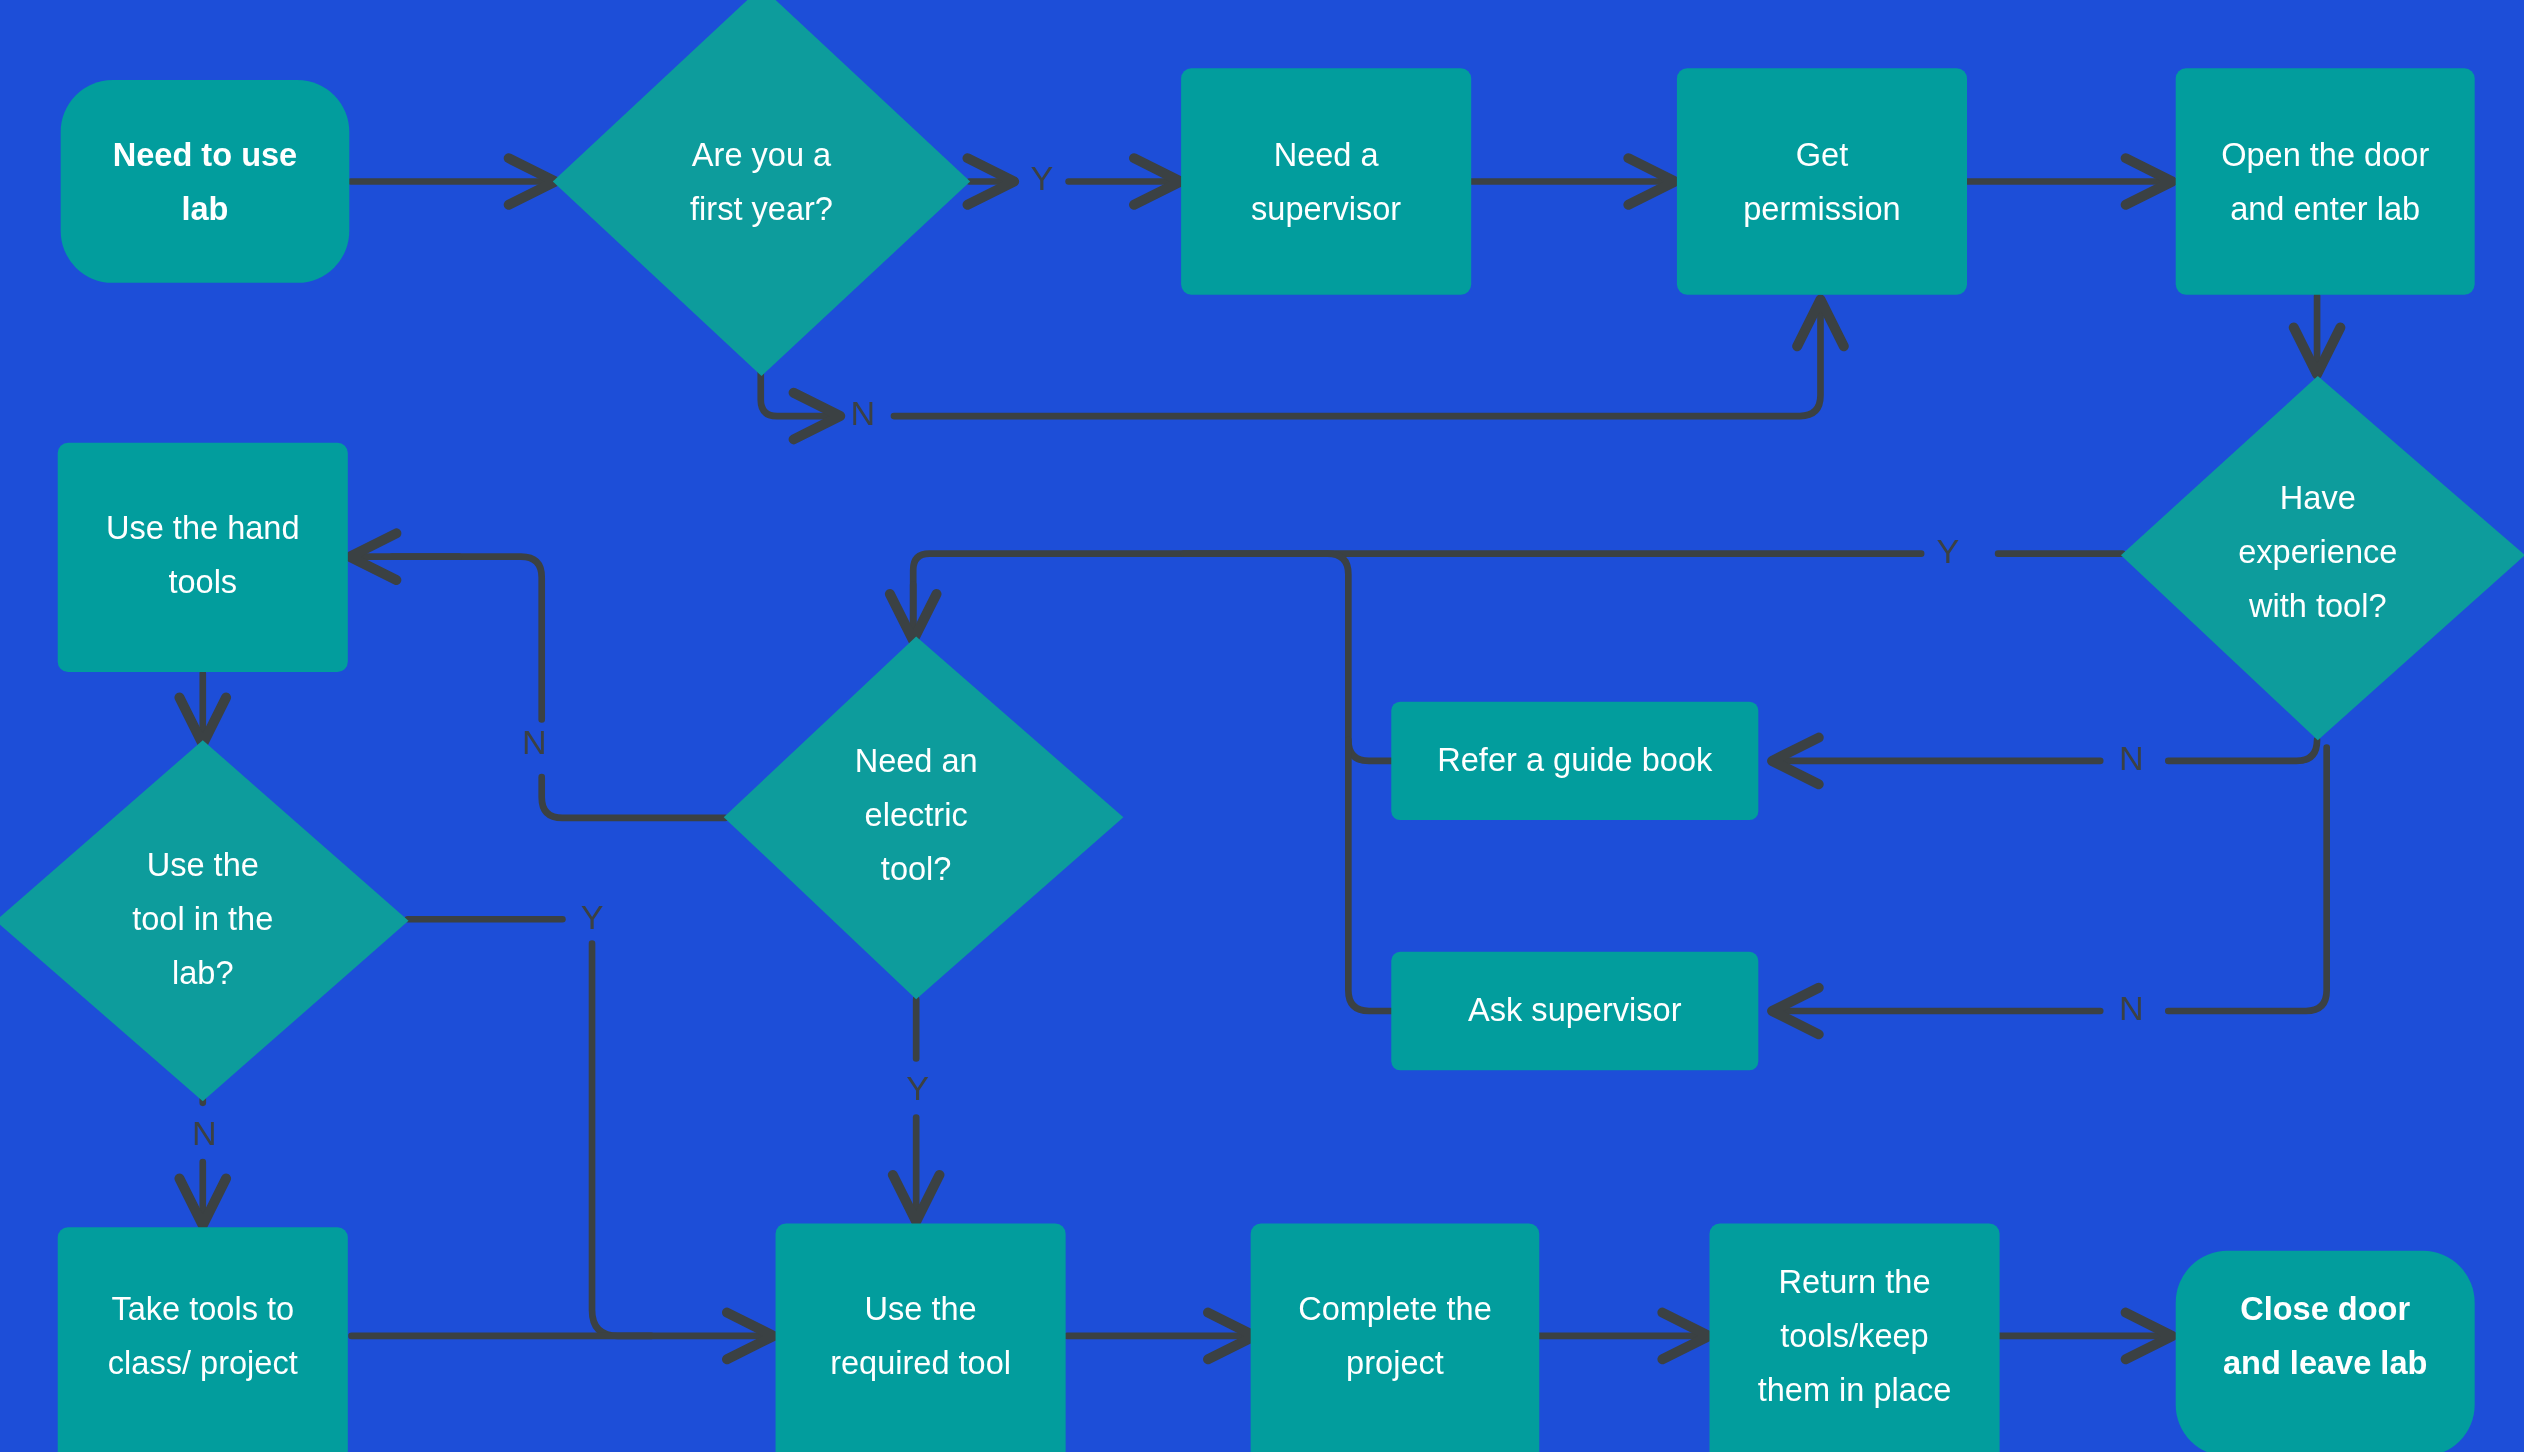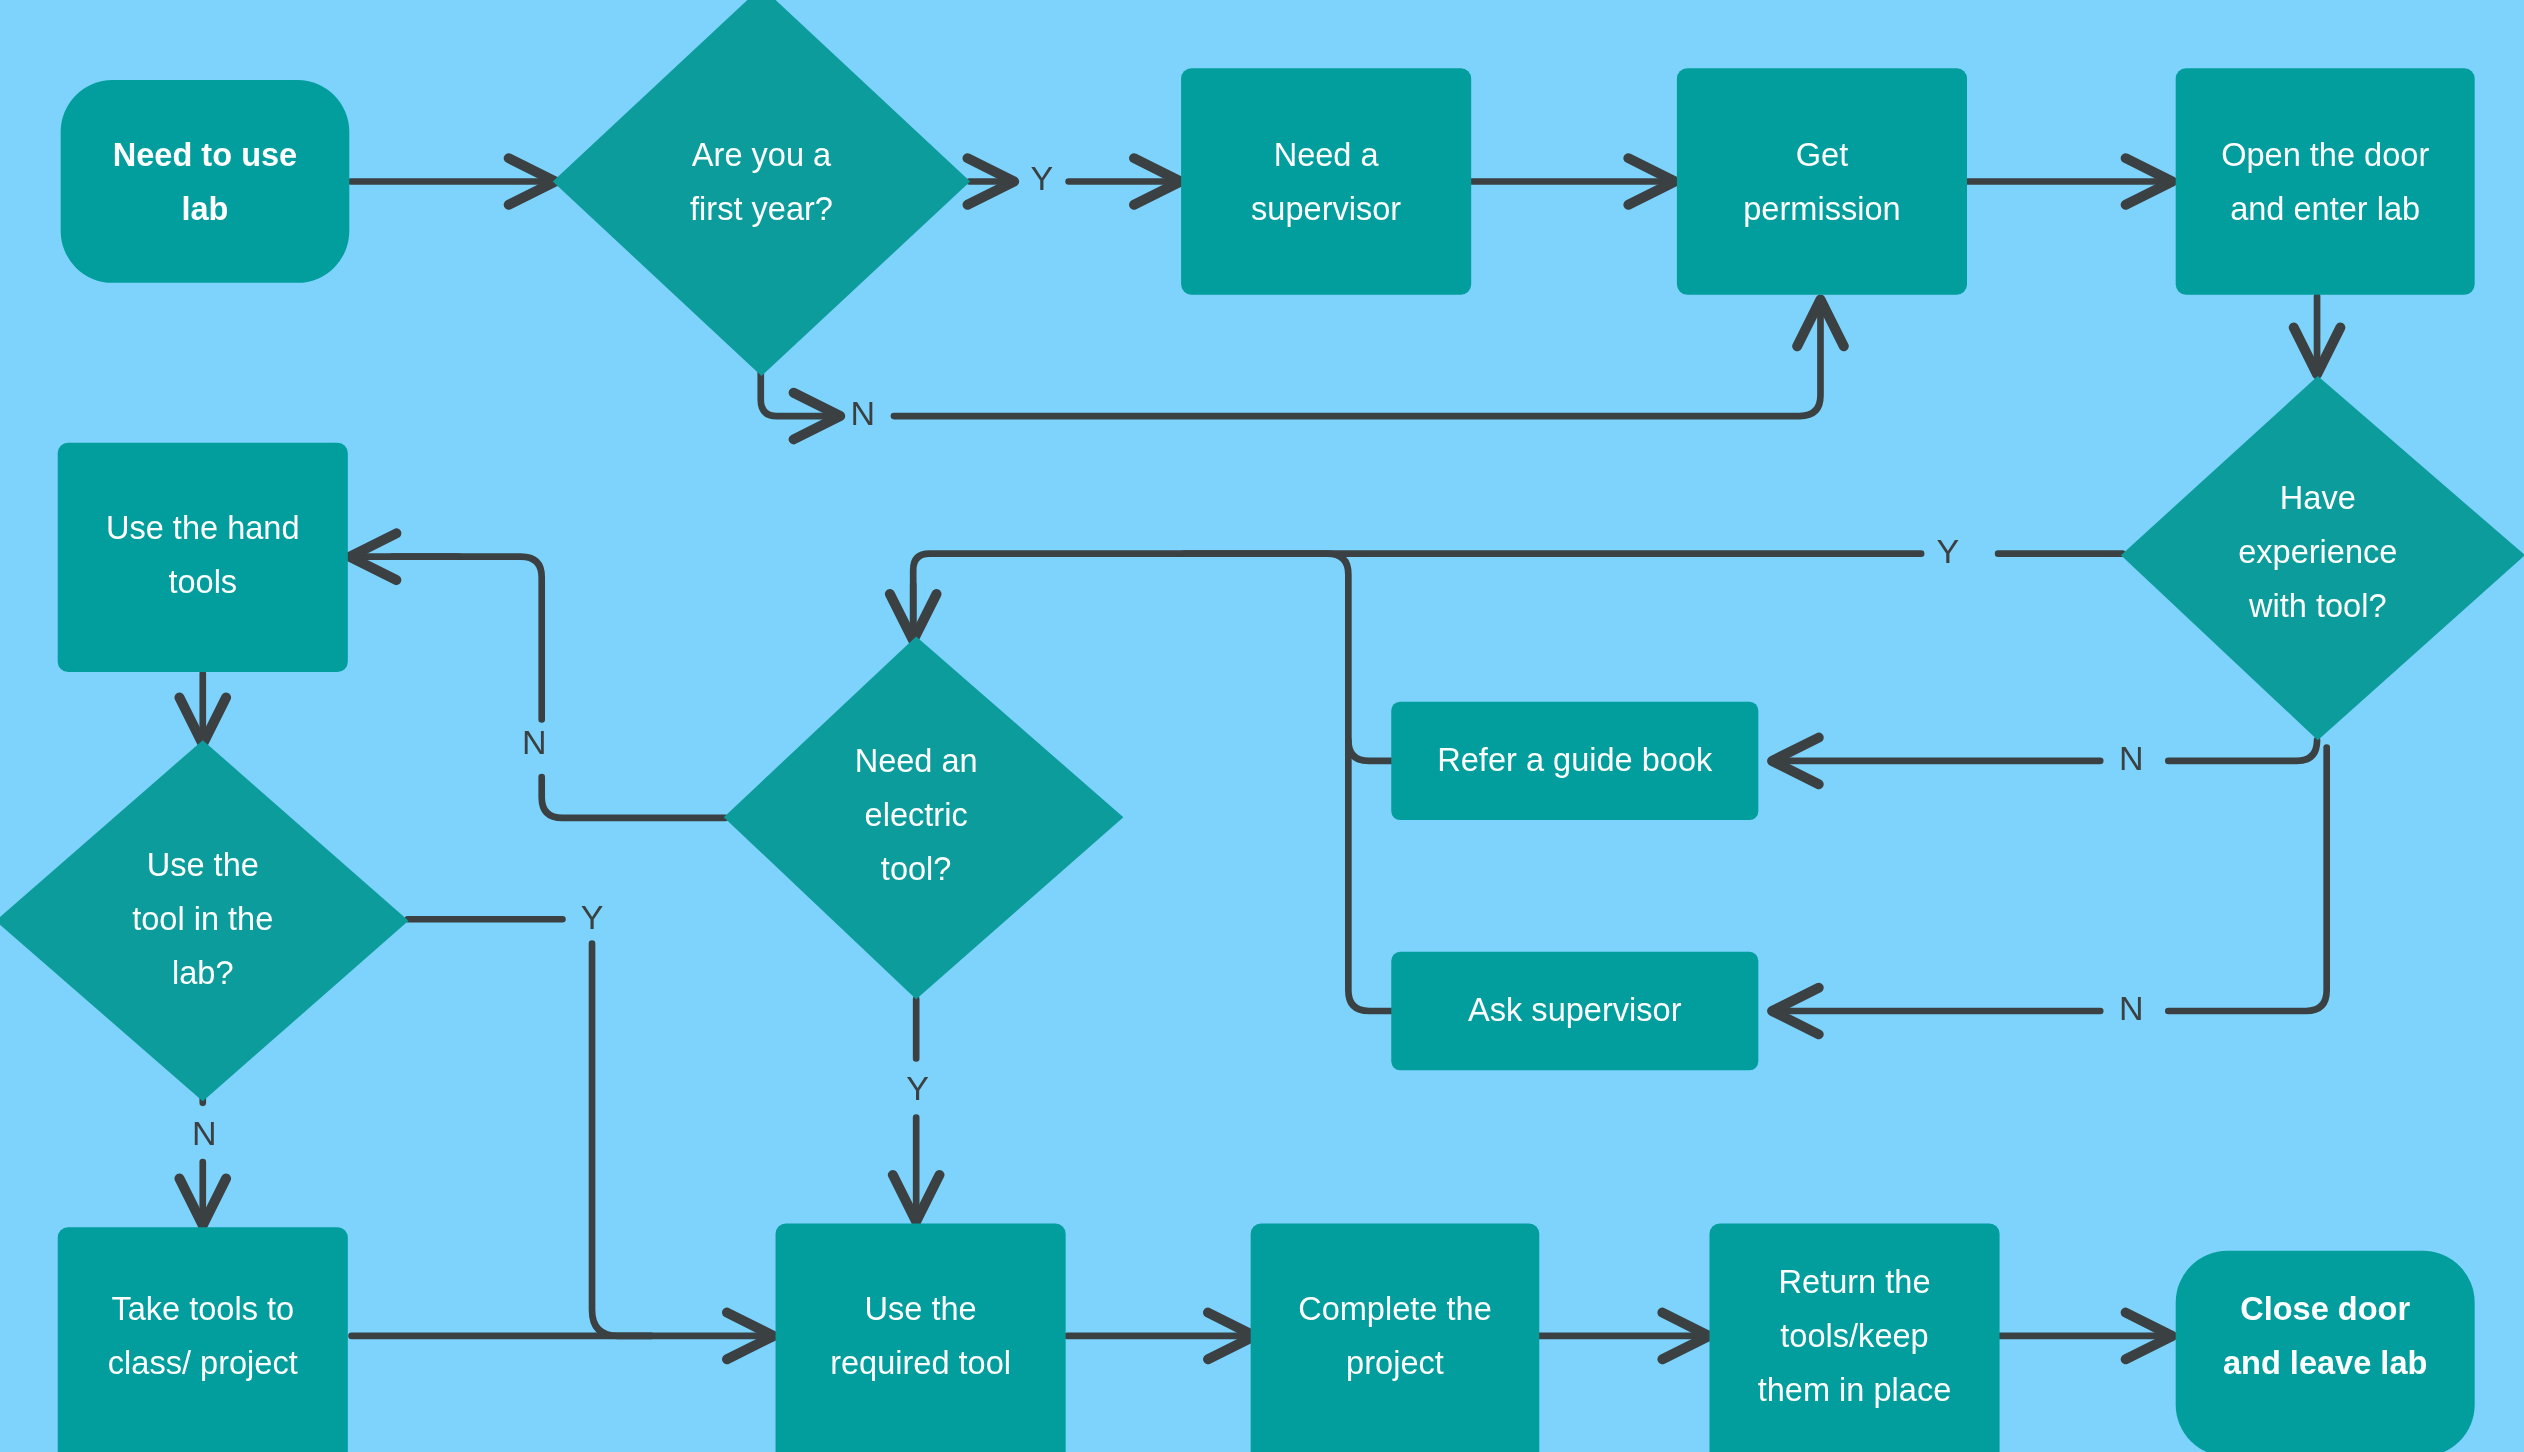--- a/index.html
+++ b/index.html
@@ -8,21 +8,21 @@
     padding: 0;
     background: #4d6a73;
   }
   body {
     font-family: "Liberation Sans", sans-serif;
   }
   #flow-wrap {
     position: relative;
     width: 2525px;
     height: 1453px;
-    background: #7dd3fc;
+    background: #1d4ed8;
     overflow: hidden;
   }
   svg#flow-svg {
     position: absolute;
     inset: 0;
     width: 2525px;
     height: 1453px;
     display: block;
   }
   .node-shape { fill: #029d9d; }

